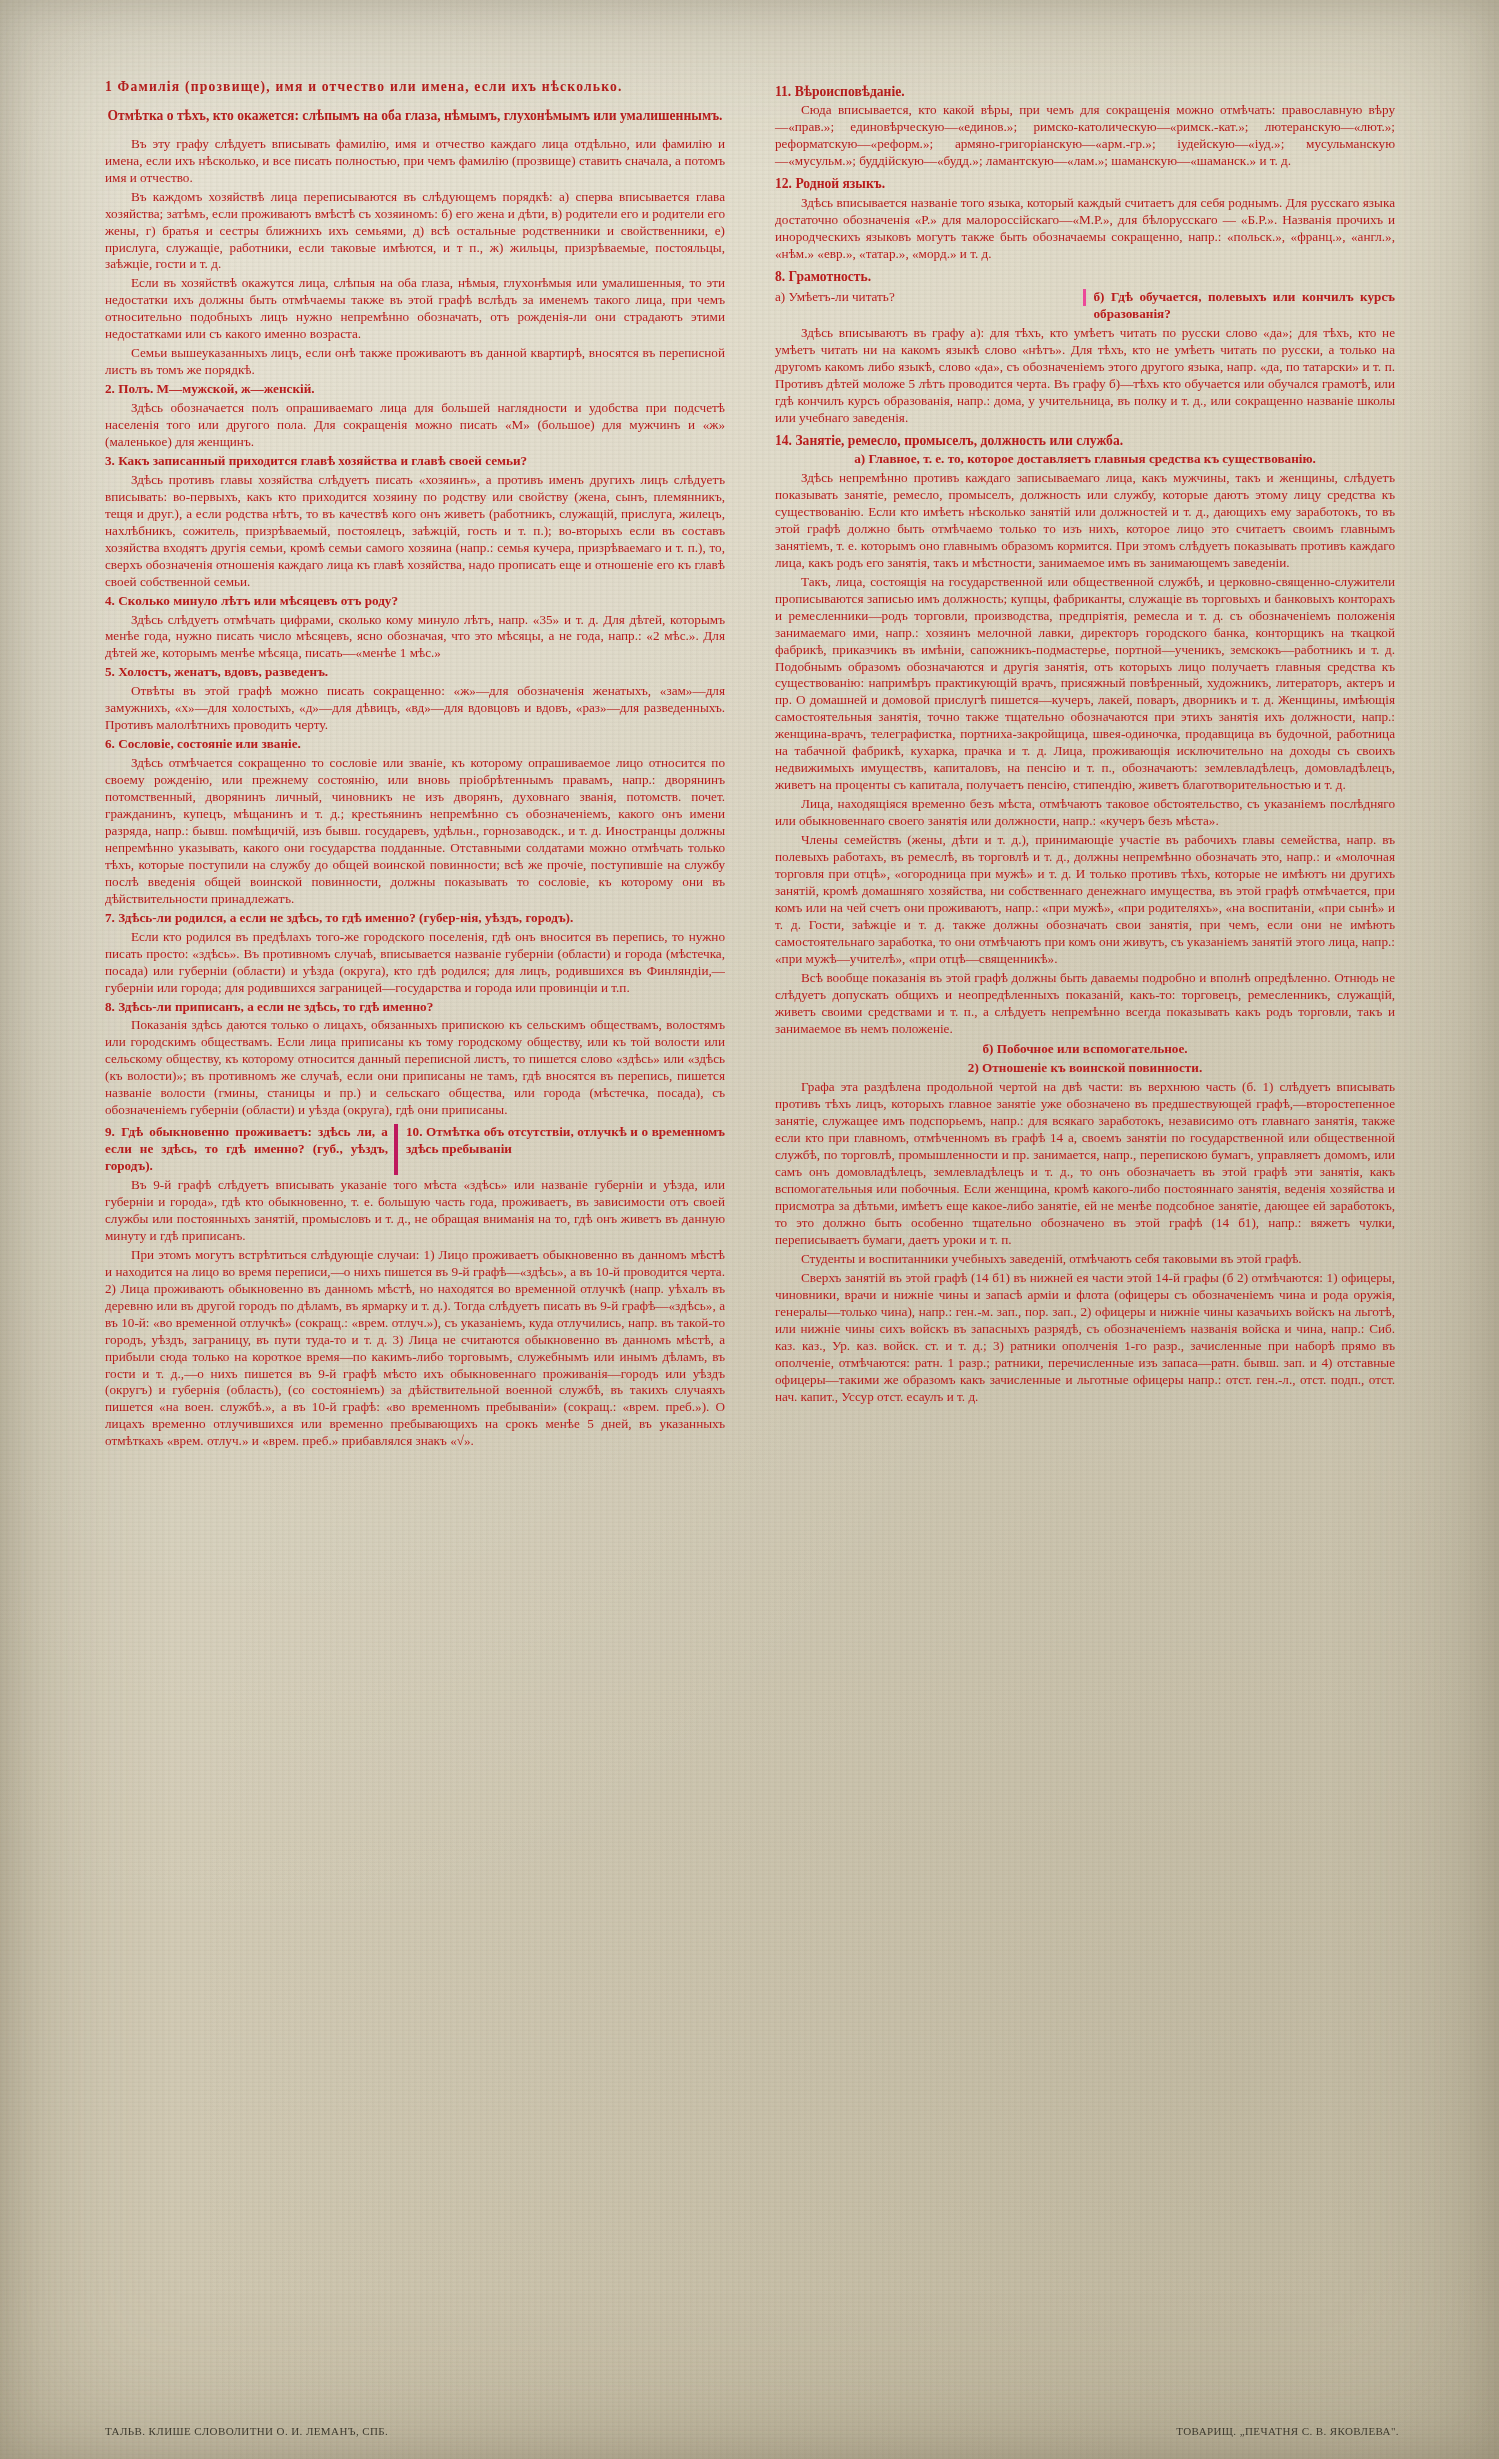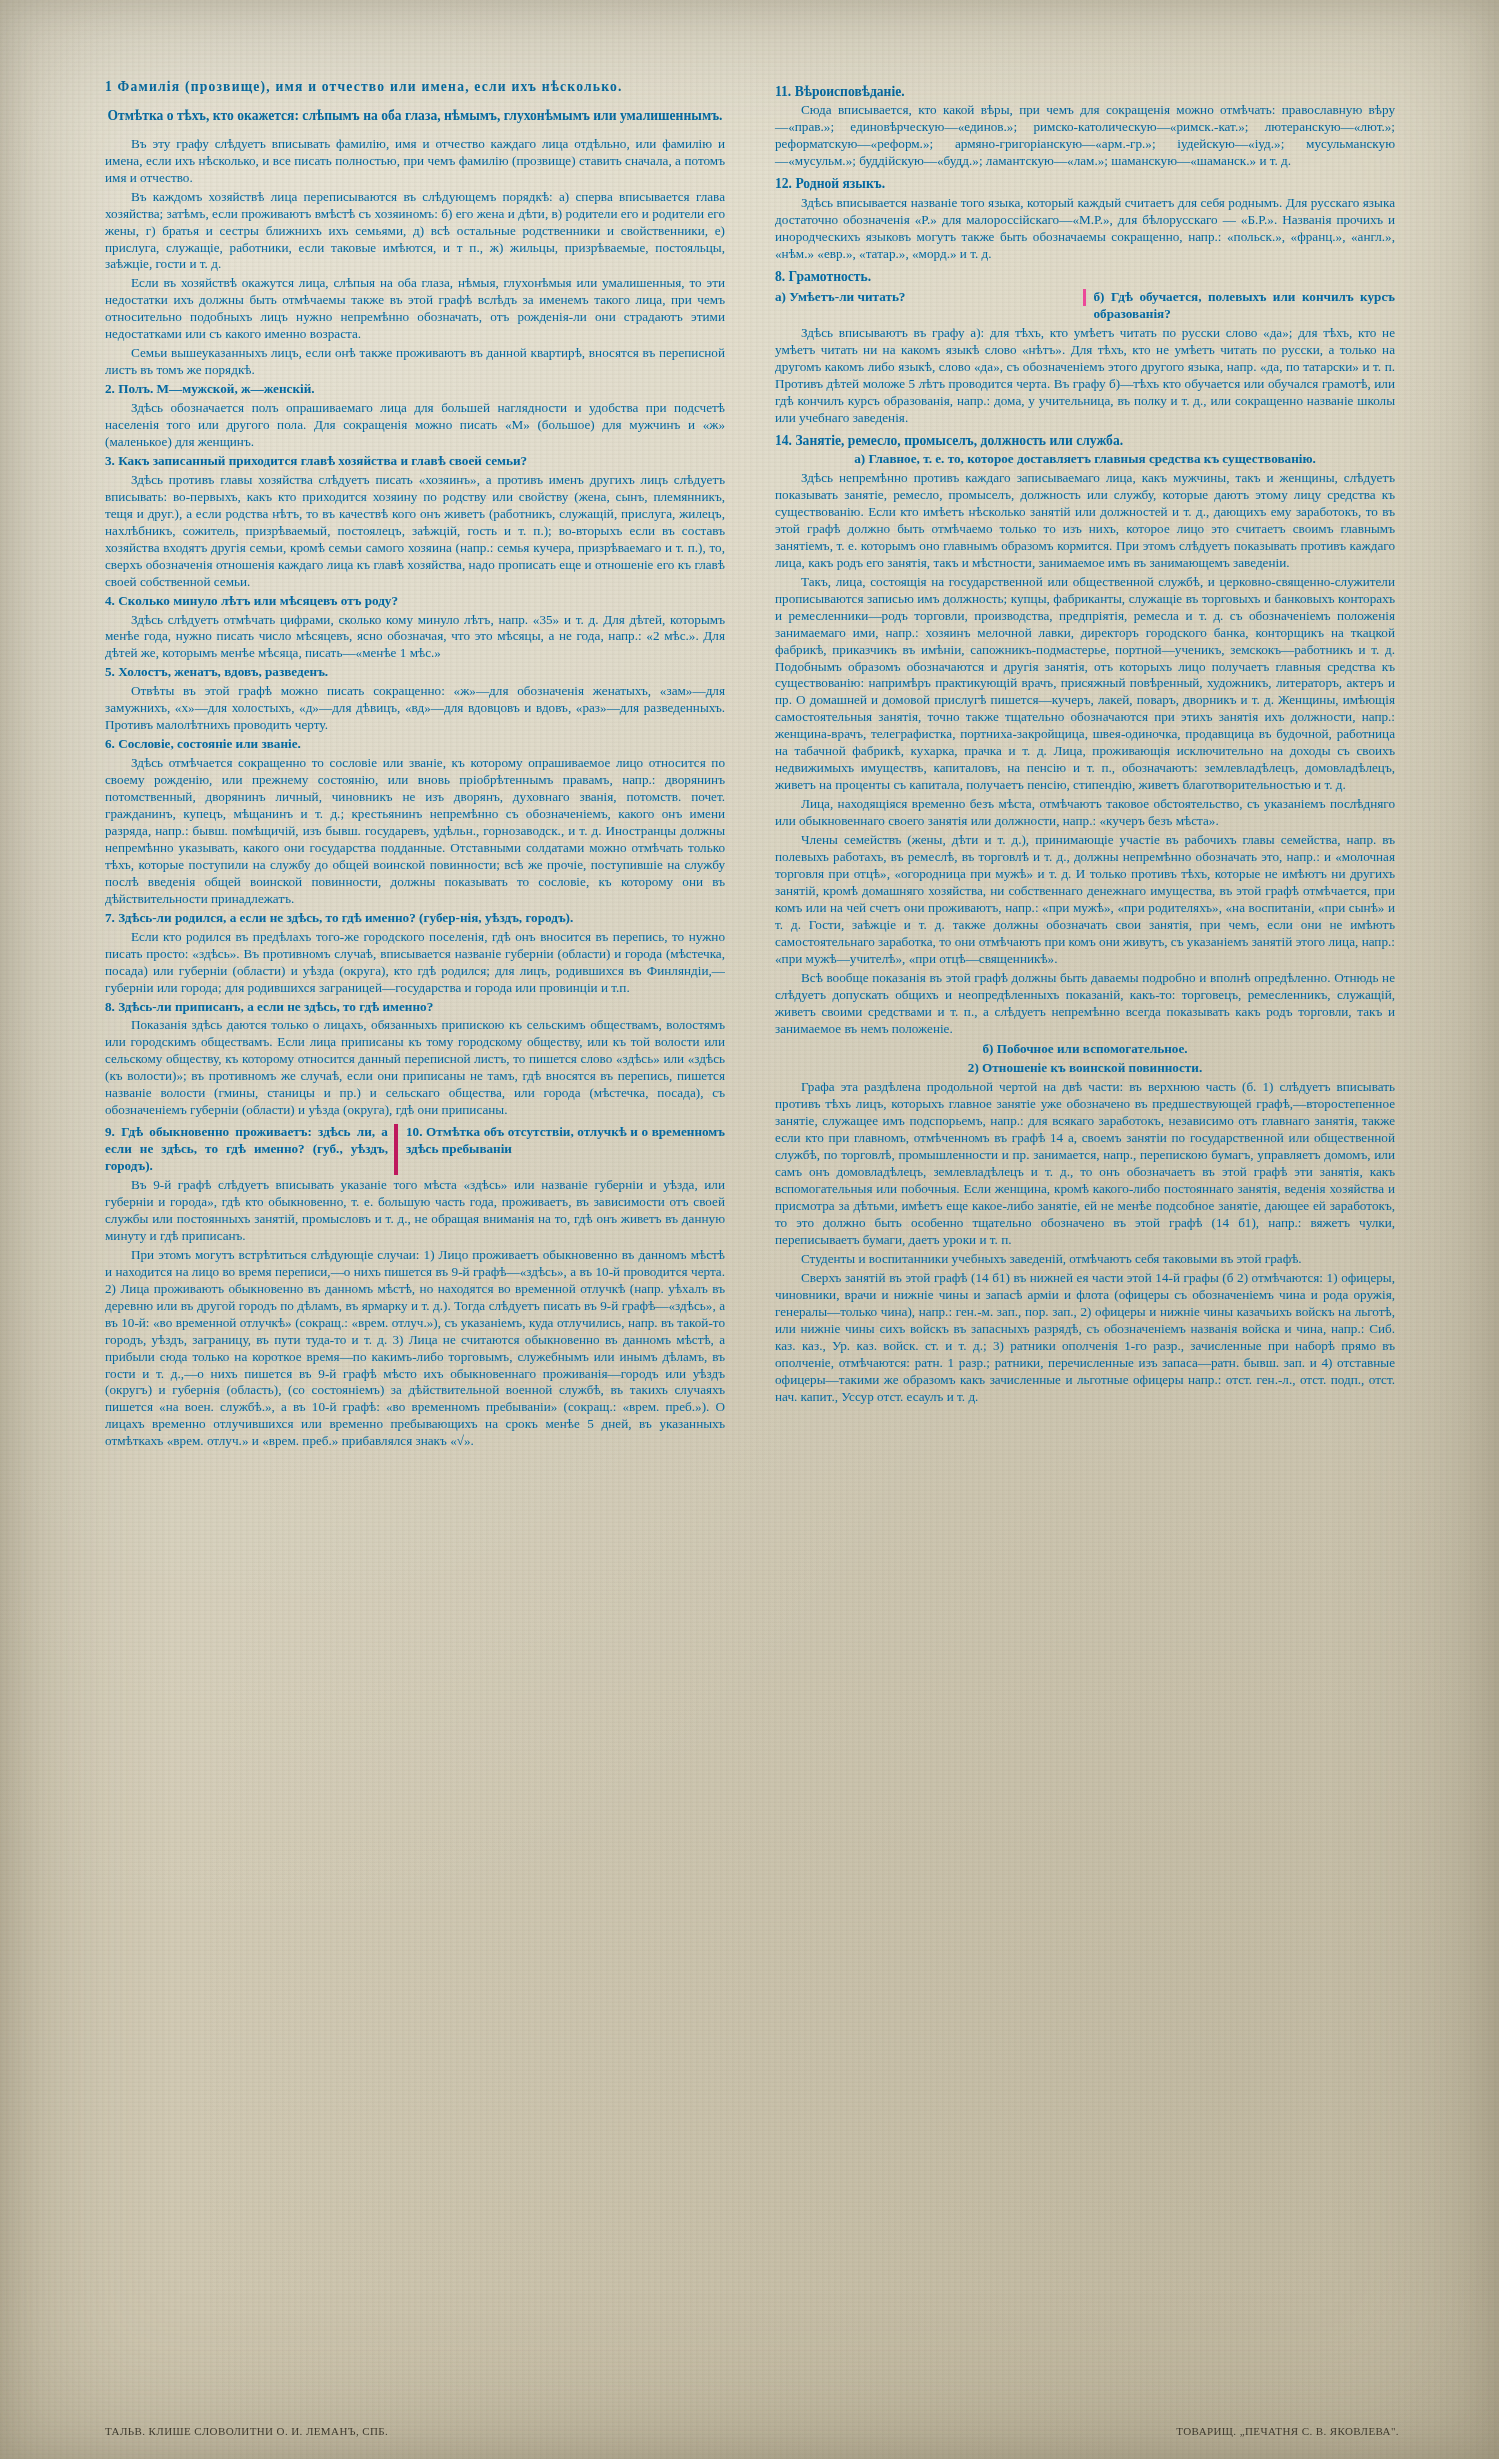--- a/index.html
+++ b/index.html
@@ -34,34 +34,34 @@
   .page{
     position:absolute;left:0;top:0;width:1499px;height:2459px;
   }
   .col{
     position:absolute;
     top:78px;
     width:620px;
     font-size:13.2px;
     line-height:1.285;
     text-align:justify;
-    color:#0369a1;
+    color:#b91c1c;
   }
   .col.left{left:105px;}
   .col.right{left:775px;}
   p{margin:0 0 2px 0;text-indent:26px;}
   p.noind{text-indent:0;}
   .c-head{text-indent:0;margin:5px 0 2px 0;font-weight:bold;font-size:13.6px;}
   .item-head{text-indent:0;font-weight:bold;}
   .top-line{text-indent:0;font-weight:bold;font-size:13.6px;letter-spacing:1.2px;margin-bottom:8px;}
   .note-block{text-indent:0;font-weight:bold;font-size:13.6px;text-align:center;line-height:1.35;margin:12px 0 10px 0;}
   .boxed-head{
     display:flex;align-items:flex-start;text-indent:0;margin:4px 0 2px 0;
   }
-  .boxed-head .hl{width:50%;padding-right:6px;border-right:3px solid #ec4899;font-weight:bold;}
+  .boxed-head .hl{width:50%;padding-right:6px;border-right:3px solid #ec4899;font-weight:normal;}
   .boxed-head .hr{width:50%;padding-left:8px;font-weight:bold;}
   .split9{
     display:flex;text-indent:0;margin:5px 0 2px 0;font-weight:bold;
   }
   .split9 .a{width:47%;padding-right:6px;border-right:4px solid #be185d;}
   .split9 .b{width:53%;padding-left:8px;}
   .footer{
     position:absolute;bottom:34px;width:1499px;font-size:11px;color:#3a382f;
   }
   .footer .fl{position:absolute;left:105px;letter-spacing:0.4px;}

